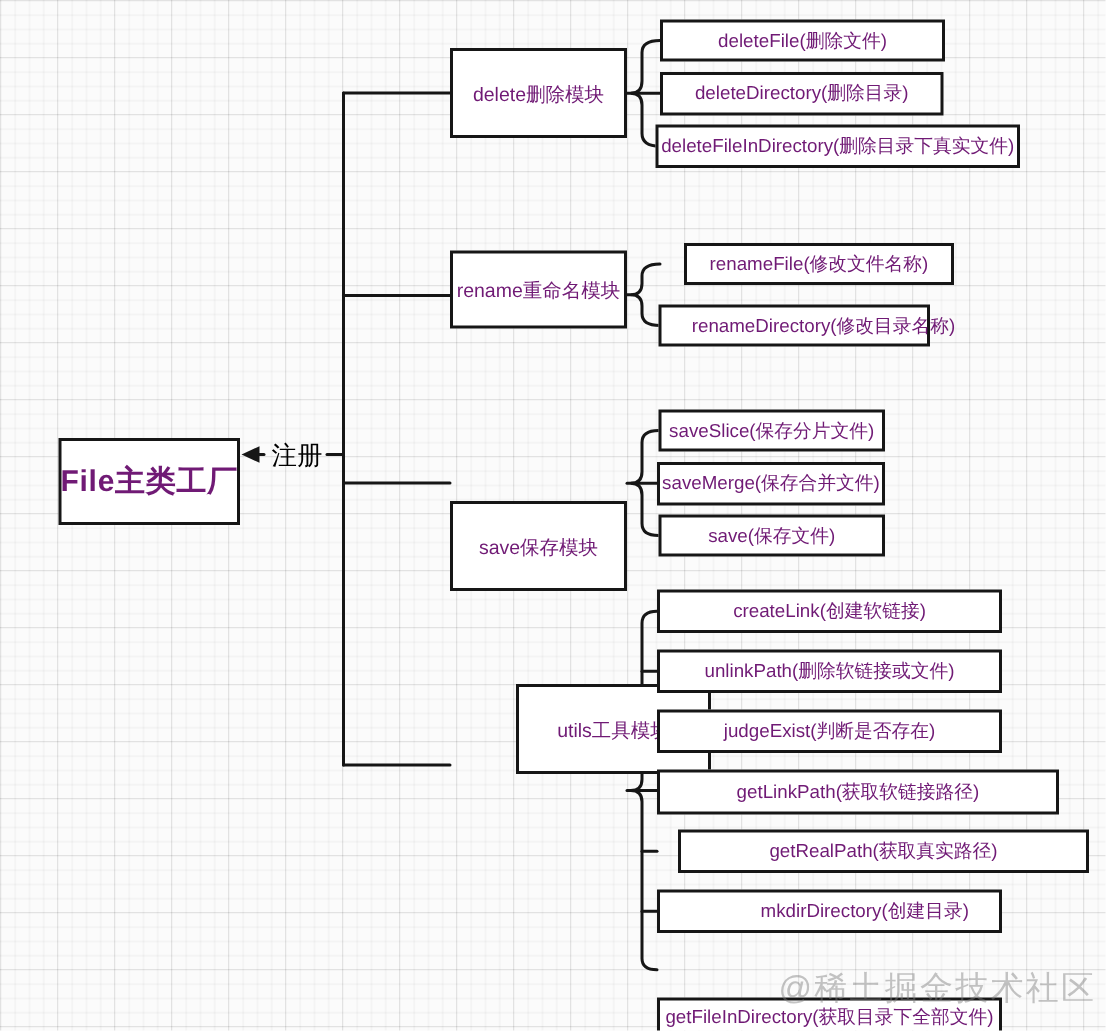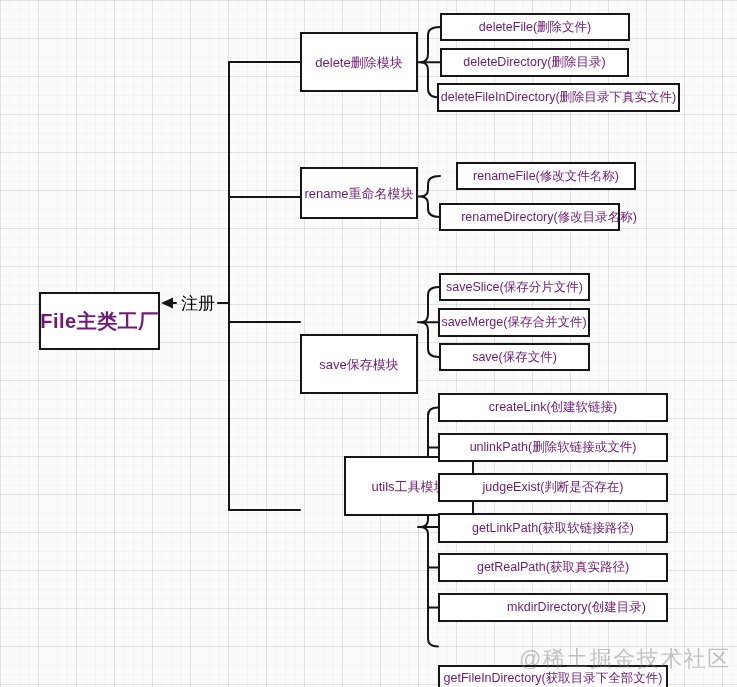--- a/index.html
+++ b/index.html
@@ -84,20 +84,20 @@
   <div class="node" style="left:456px;top:162px;width:180px;height:28px;">renameFile(修改文件名称)</div>
   <div class="node" style="left:439px;top:203px;width:181px;height:28px;padding-left:39px;">renameDirectory(修改目录名称)</div>
 
   <div class="node" style="left:439px;top:273px;width:151px;height:28px;">saveSlice(保存分片文件)</div>
   <div class="node" style="left:438px;top:308px;width:152px;height:29px;">saveMerge(保存合并文件)</div>
   <div class="node" style="left:439px;top:343px;width:151px;height:28px;">save(保存文件)</div>
 
   <div class="node" style="left:438px;top:393px;width:230px;height:29px;">createLink(创建软链接)</div>
   <div class="node" style="left:438px;top:433px;width:230px;height:29px;">unlinkPath(删除软链接或文件)</div>
   <div class="node" style="left:438px;top:473px;width:230px;height:29px;">judgeExist(判断是否存在)</div>
-  <div class="node" style="left:438px;top:513px;width:230px;height:30px;">getLinkPath(获取软链接路径)</div>
-  <div class="node" style="left:438px;top:553px;width:230px;height:29px;text-align:right;">getRealPath(获取真实路径)</div>
+  <div class="node" style="left:438px;top:513px;width:268px;height:30px;">getLinkPath(获取软链接路径)</div>
+  <div class="node" style="left:452px;top:553px;width:274px;height:29px;text-align:right;">getRealPath(获取真实路径)</div>
   <div class="node" style="left:438px;top:593px;width:230px;height:29px;padding-left:47px;">mkdirDirectory(创建目录)</div>
   <div class="node" style="left:438px;top:633px;width:230px;height:27px;margin-top:32px;">getFileInDirectory(获取目录下全部文件)</div>
 
   <div class="watermark" style="left:519px;top:648px;">@稀土掘金技术社区</div>
 
 </div>
 
 </body></html>

